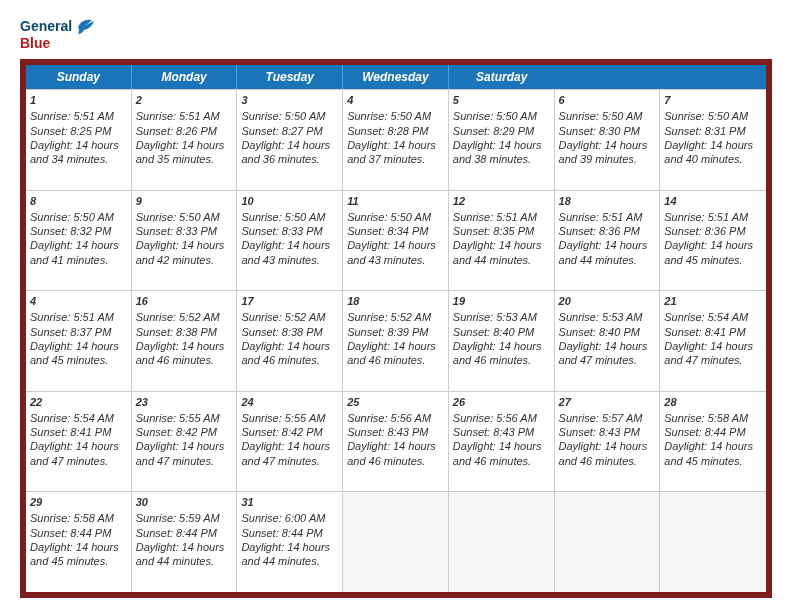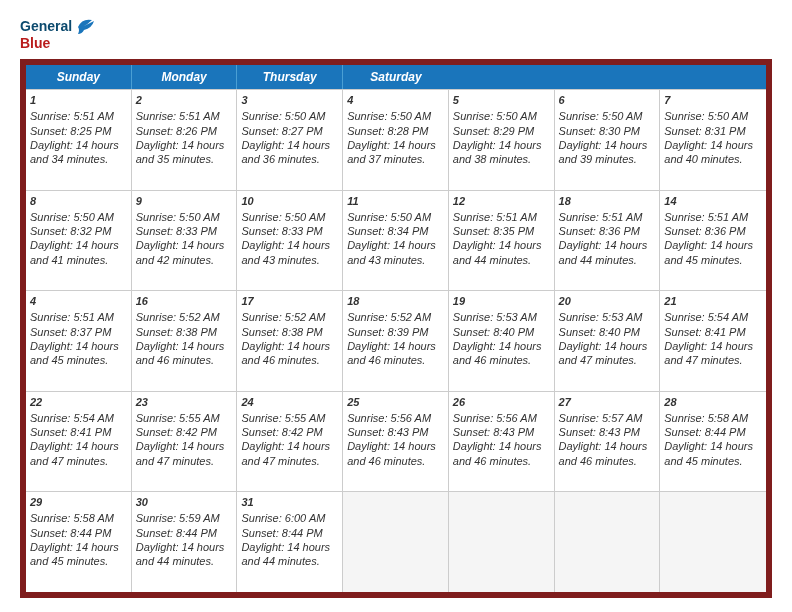--- a/index.html
+++ b/index.html
@@ -116,21 +116,22 @@
     <div class="title-block">
       <div class="month-title"></div>
       <div class="location"></div>
     </div>
   </div>
 
   <div class="calendar">
     <div class="cal-header">
     <div class="cal-header-cell">Sunday</div>
         <div class="cal-header-cell">Monday</div>
-        <div class="cal-header-cell">Thursday</div>
+        <div class="cal-header-cell">Tuesday</div>
+        <div class="cal-header-cell">Wednesday</div>
         <div class="cal-header-cell">Saturday</div>
       </div>
     <div class="cal-body">
     <div class="cal-row">
           <div class="cal-cell">
             <span class="day-num">1</span>
             <div class="day-info" style="white-space: pre-line;">Sunrise: 5:51 AM
 Sunset: 8:25 PM
 Daylight: 14 hours
 and 34 minutes.</div>

